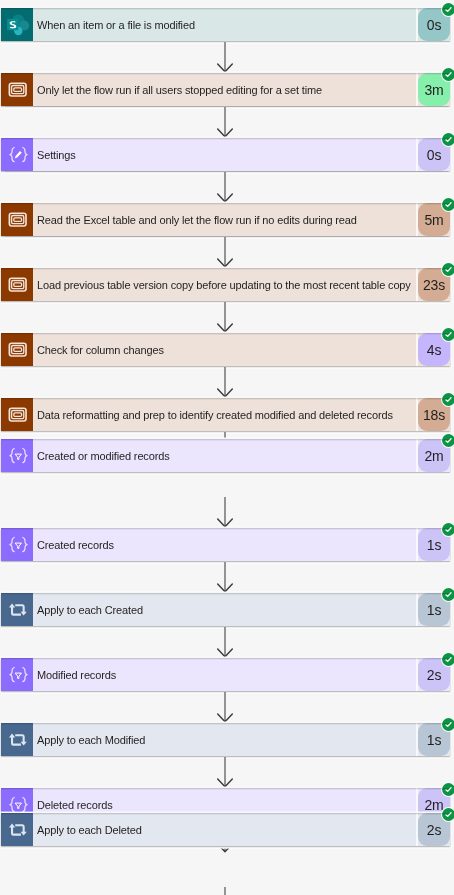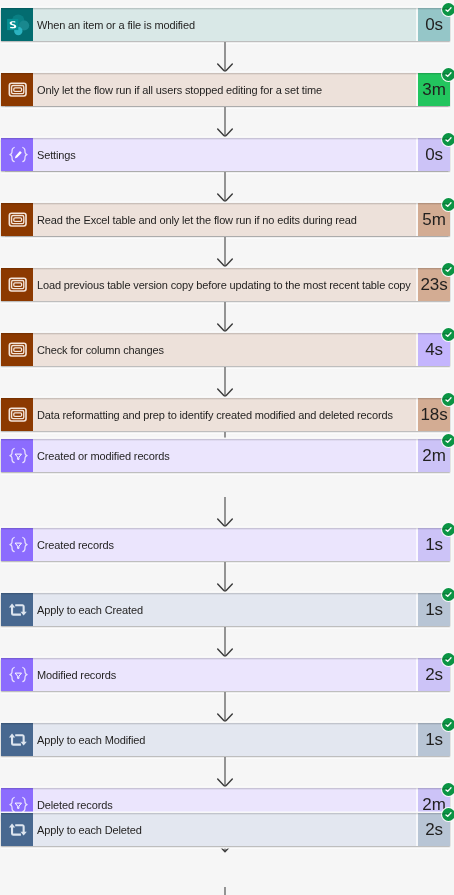--- a/index.html
+++ b/index.html
@@ -40,21 +40,21 @@
     letter-spacing:-0.14px;
     color:#201f1e;
     white-space:nowrap;
     overflow:hidden;
     border-radius:7px;
   }
   .divider{width:2px;flex:0 0 2px;background:rgba(255,255,255,0.72);}
   .duration{
     width:32px;flex:0 0 32px;
     display:flex;align-items:center;justify-content:center;
-    font-size:17px;letter-spacing:-0.14px;color:#201f1e;
+    font-size:14px;letter-spacing:-0.14px;color:#201f1e;border-radius:9px;
   }
   .status{
     position:absolute;right:-5.5px;top:-6.5px;
     width:15px;height:15px;border-radius:50%;
     background:#fbfbfb;
     display:flex;align-items:center;justify-content:center;
   }
   .status svg{display:block;}
 
   .arrow{position:absolute;left:216px;width:18px;height:31px;}
@@ -95,21 +95,21 @@
   <div class="step" style="top: 73px; background-color: rgb(237, 225, 218);">
     <div class="icon-box" style="background-color: rgb(140, 57, 0);">
         <svg width="32" height="33" viewBox="0 0 32 33">
       <rect x="8.37" y="10.22" width="16.65" height="12.75" rx="2.2" fill="none" stroke="#f3e4da" stroke-width="1.65"></rect>
       <rect x="10.62" y="12.52" width="12.15" height="8.15" rx="1.4" fill="none" stroke="#f3e4da" stroke-width="1.35"></rect>
       <rect x="12.80" y="14.90" width="7.80" height="3.40" rx="1.15" fill="none" stroke="#f3e4da" stroke-width="1.3"></rect>
     </svg>
       </div>
     <div class="step-title">Only let the flow run if all users stopped editing for a set time</div>
     <div class="divider"></div>
-    <div class="duration" style="background-color: #22c55e;">3m</div>
+    <div class="duration" style="background-color: #86efac;">3m</div>
     <div class="status" title="succeeded">
         <svg width="15" height="15" viewBox="0 0 15 15">
       <circle cx="7.5" cy="7.5" r="6.4" fill="#0b9444"></circle>
       <path d="M5.0 7.9 L6.7 9.3 L10.0 5.8" fill="none" stroke="#ffffff" stroke-width="1.3" stroke-linecap="round" stroke-linejoin="round"></path>
     </svg>
       </div>
   </div>
   <div class="arrow" style="top:107px">
       <svg width="18" height="31" viewBox="0 0 18 31">
       <path d="M9 0 V29.0" stroke="#6e6e6e" stroke-width="1.45" fill="none"></path>

